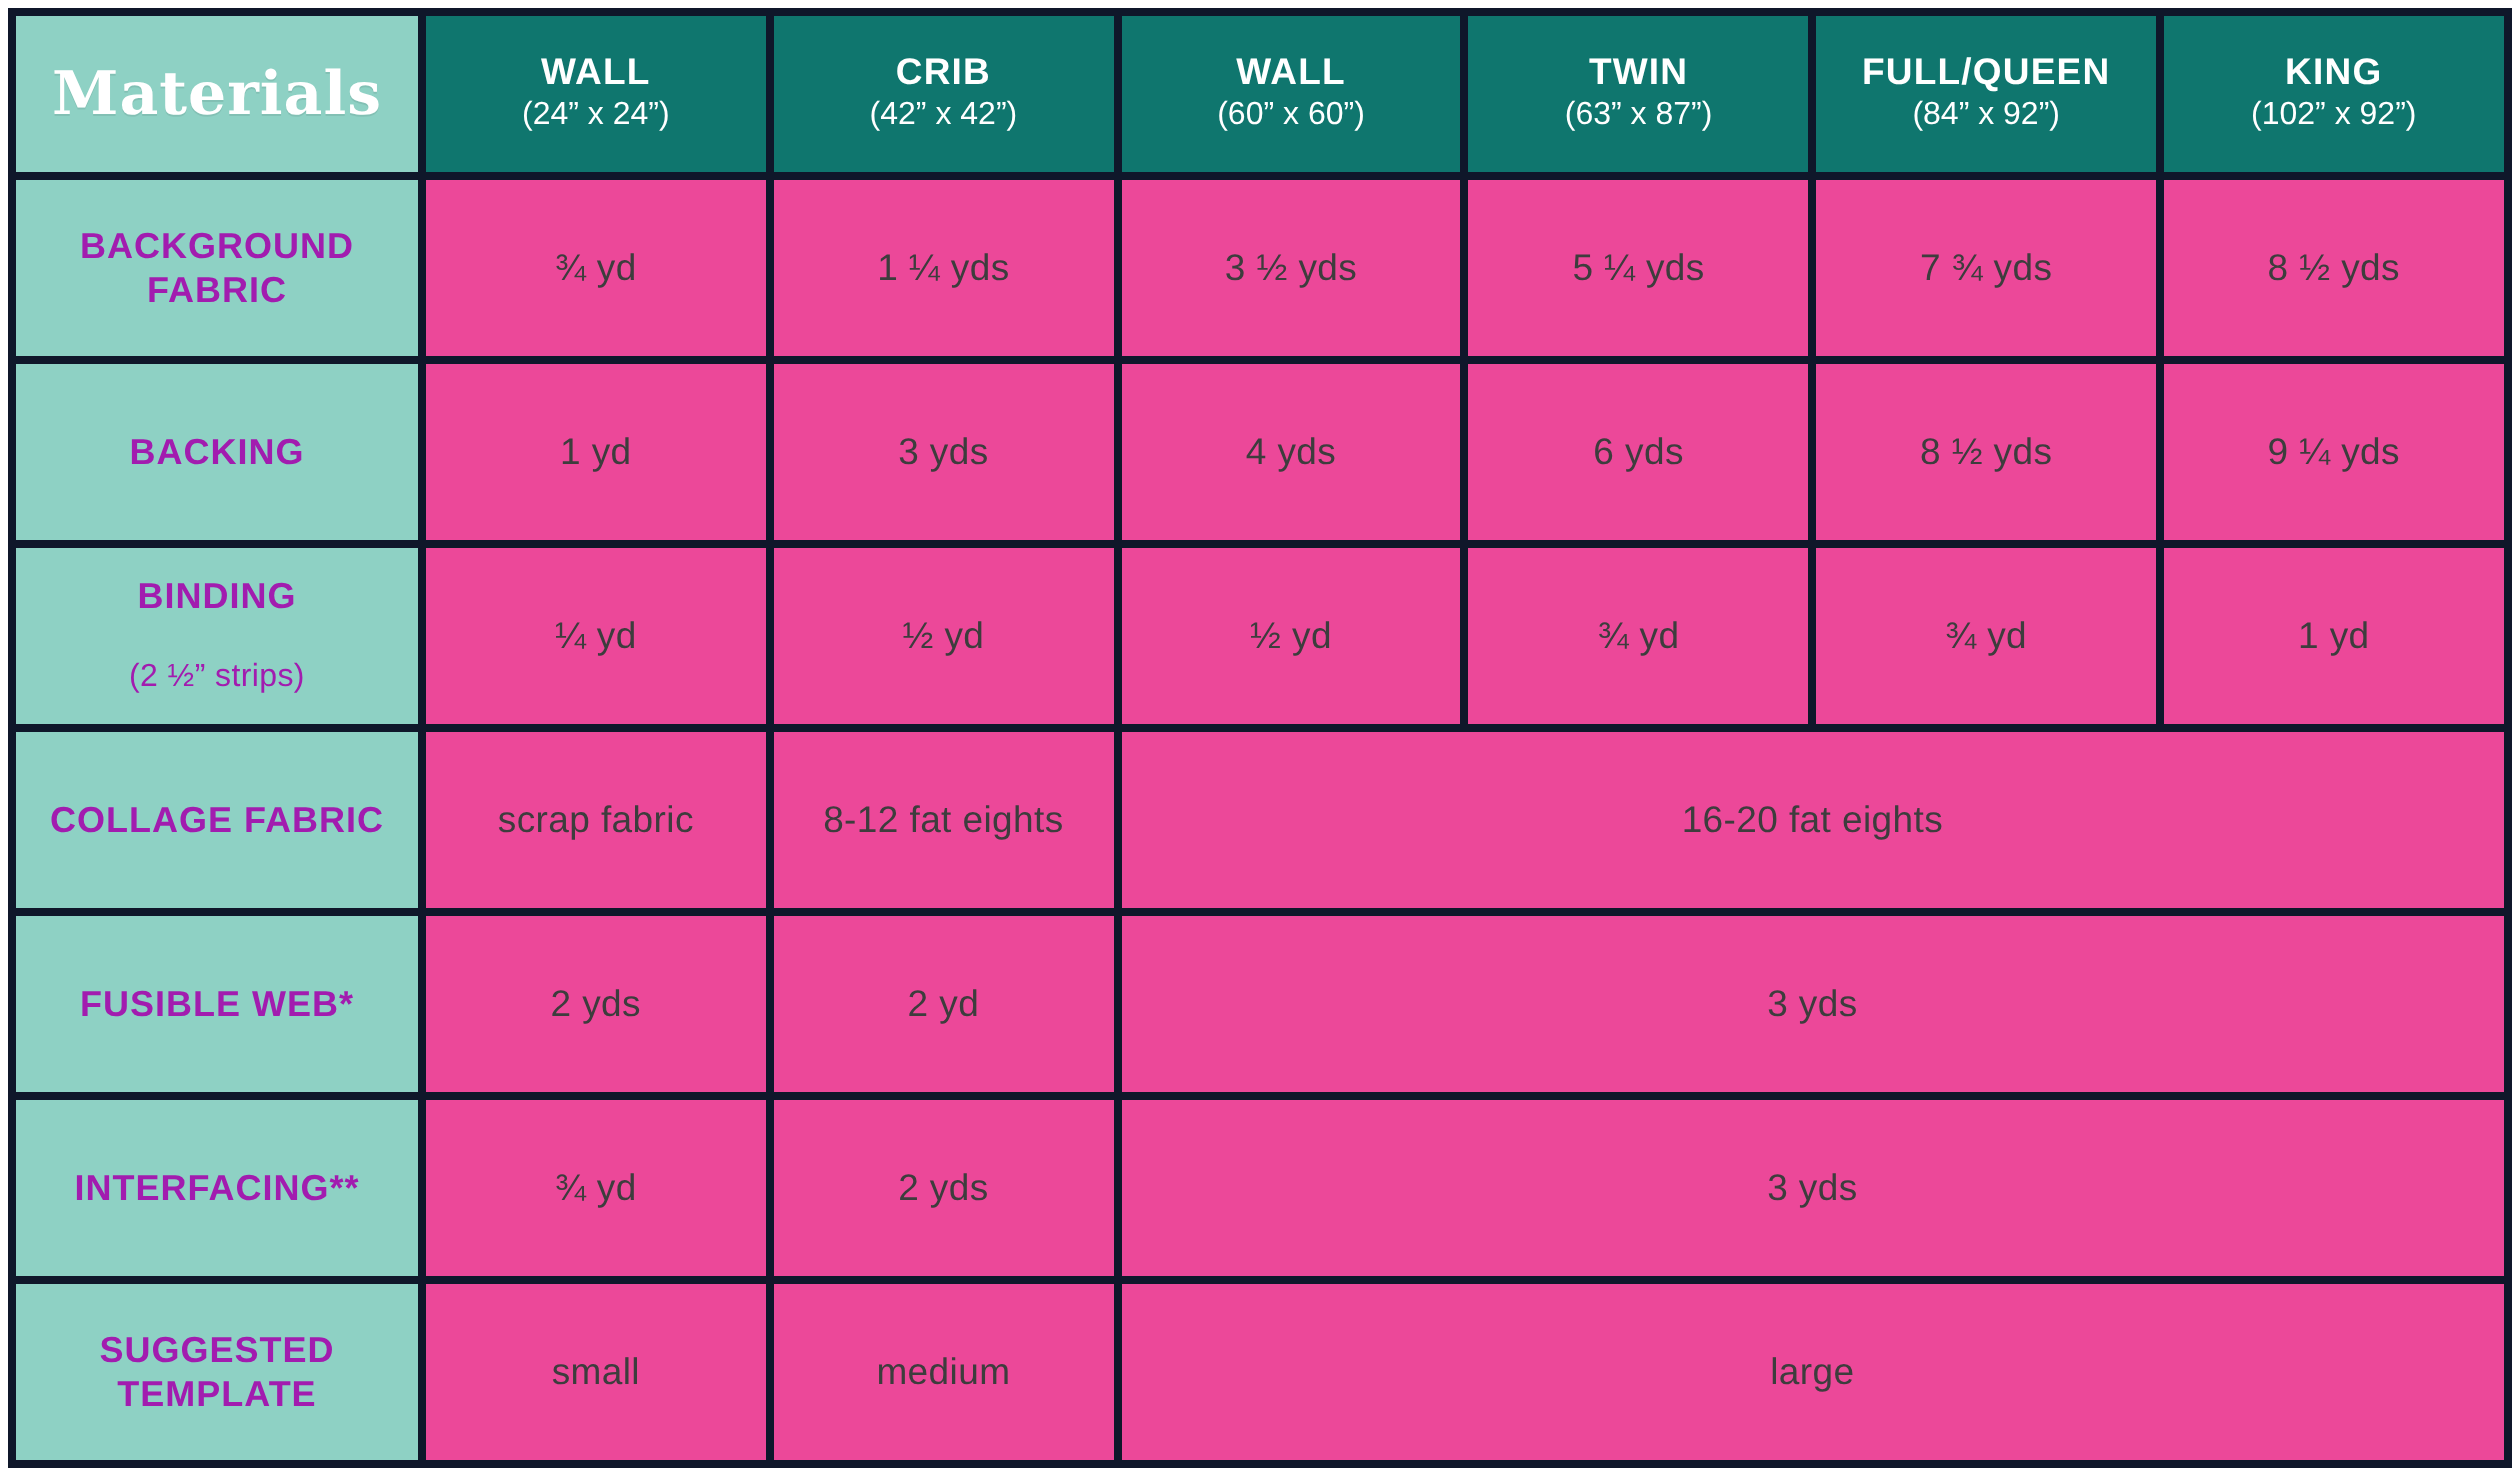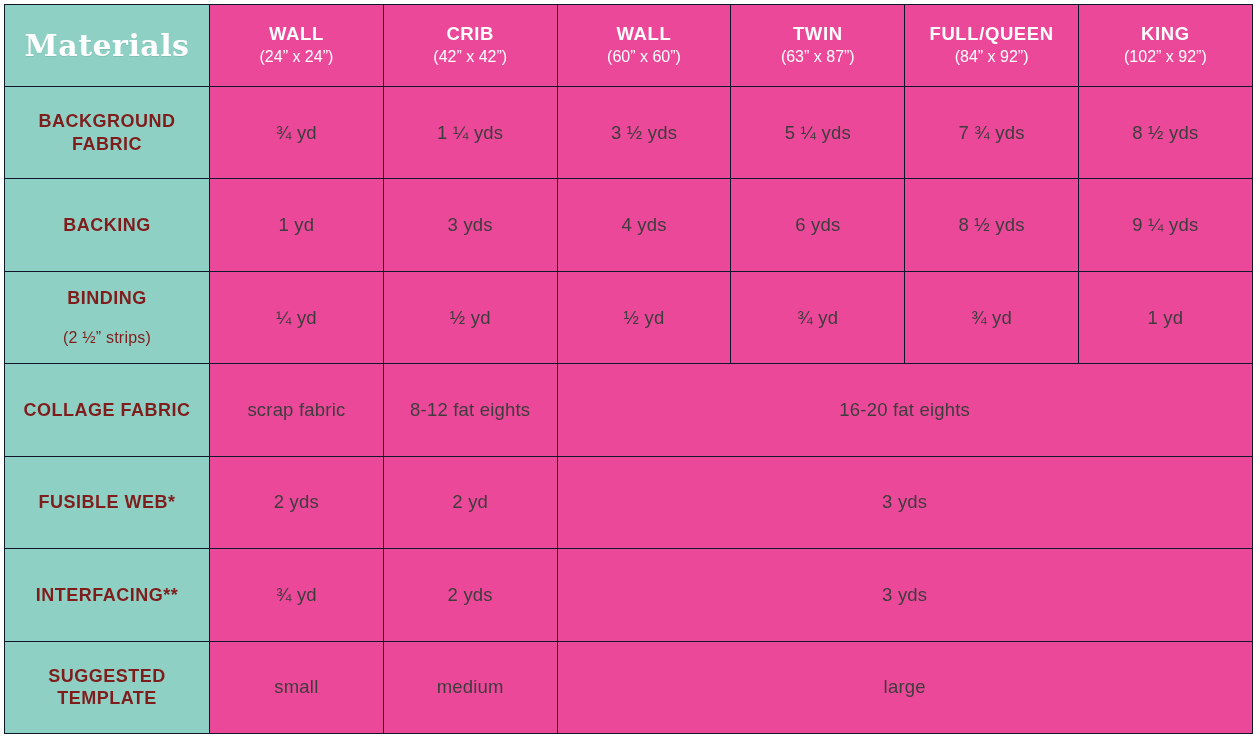--- a/index.html
+++ b/index.html
@@ -26,60 +26,60 @@
     table-layout: fixed;
     width: 1248px;
     height: 730px;
     border: 1px solid #b9675a;
   }
   table.materials col.c-label { width: 205px; }
   table.materials col.c-size  { width: 173.8px; }
 
   table.materials td,
   table.materials th {
-    border: 1px solid #0f172a;
+    border: 4px solid #0f172a;
     padding: 0;
     text-align: center;
     vertical-align: middle;
   }
 
   
   tr.head-row { height: 82px; }
   th.corner {
     background: #8ed1c4;
     color: #ffffff;
     font-family: "DejaVu Serif", serif;
     font-weight: bold;
     font-size: 30px;
     letter-spacing: 0.5px;
     text-shadow: 0 1px 0 rgba(0,0,0,0.08);
   }
   th.size-head {
-    background: #ec4899;
+    background: #0f766e;
     color: #ffffff;
   }
   th.size-head .sz-name {
     display: block;
     font-size: 18.5px;
     font-weight: bold;
     letter-spacing: 0.6px;
     line-height: 1.15;
   }
   th.size-head .sz-dim {
     display: block;
     font-size: 16px;
     font-weight: normal;
     line-height: 1.3;
     margin-top: 2px;
   }
 
   
   td.row-label {
     background: #8ed1c4;
-    color: #7f1d1d;
+    color: #a21caf;
     font-size: 18px;
     font-weight: bold;
     letter-spacing: 0.5px;
     line-height: 1.25;
     padding: 0 6px;
   }
   td.row-label .sub {
     display: block;
     font-size: 16px;
     font-weight: normal;

